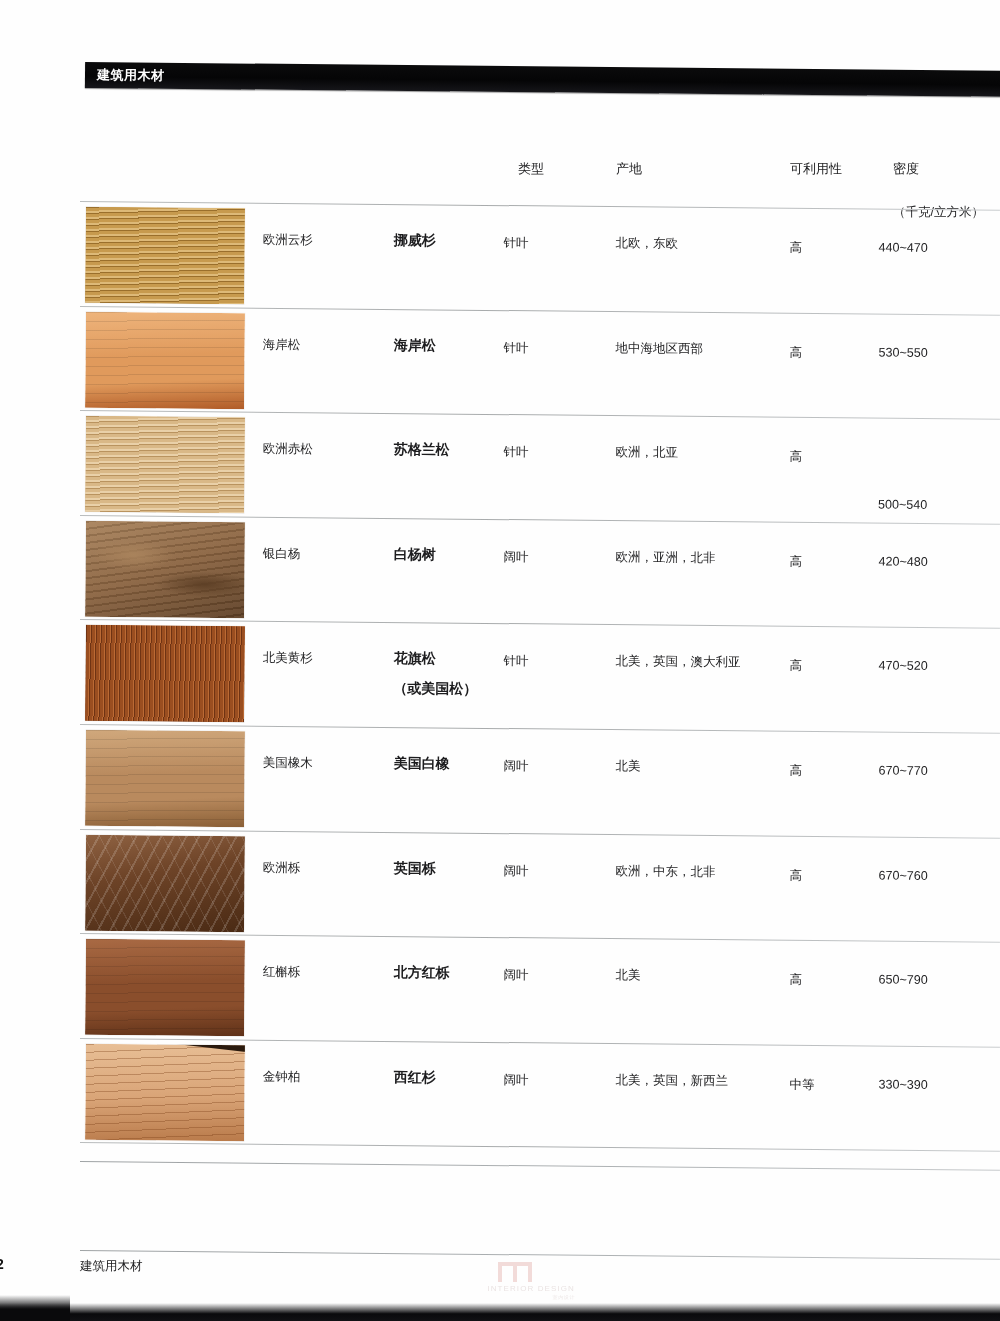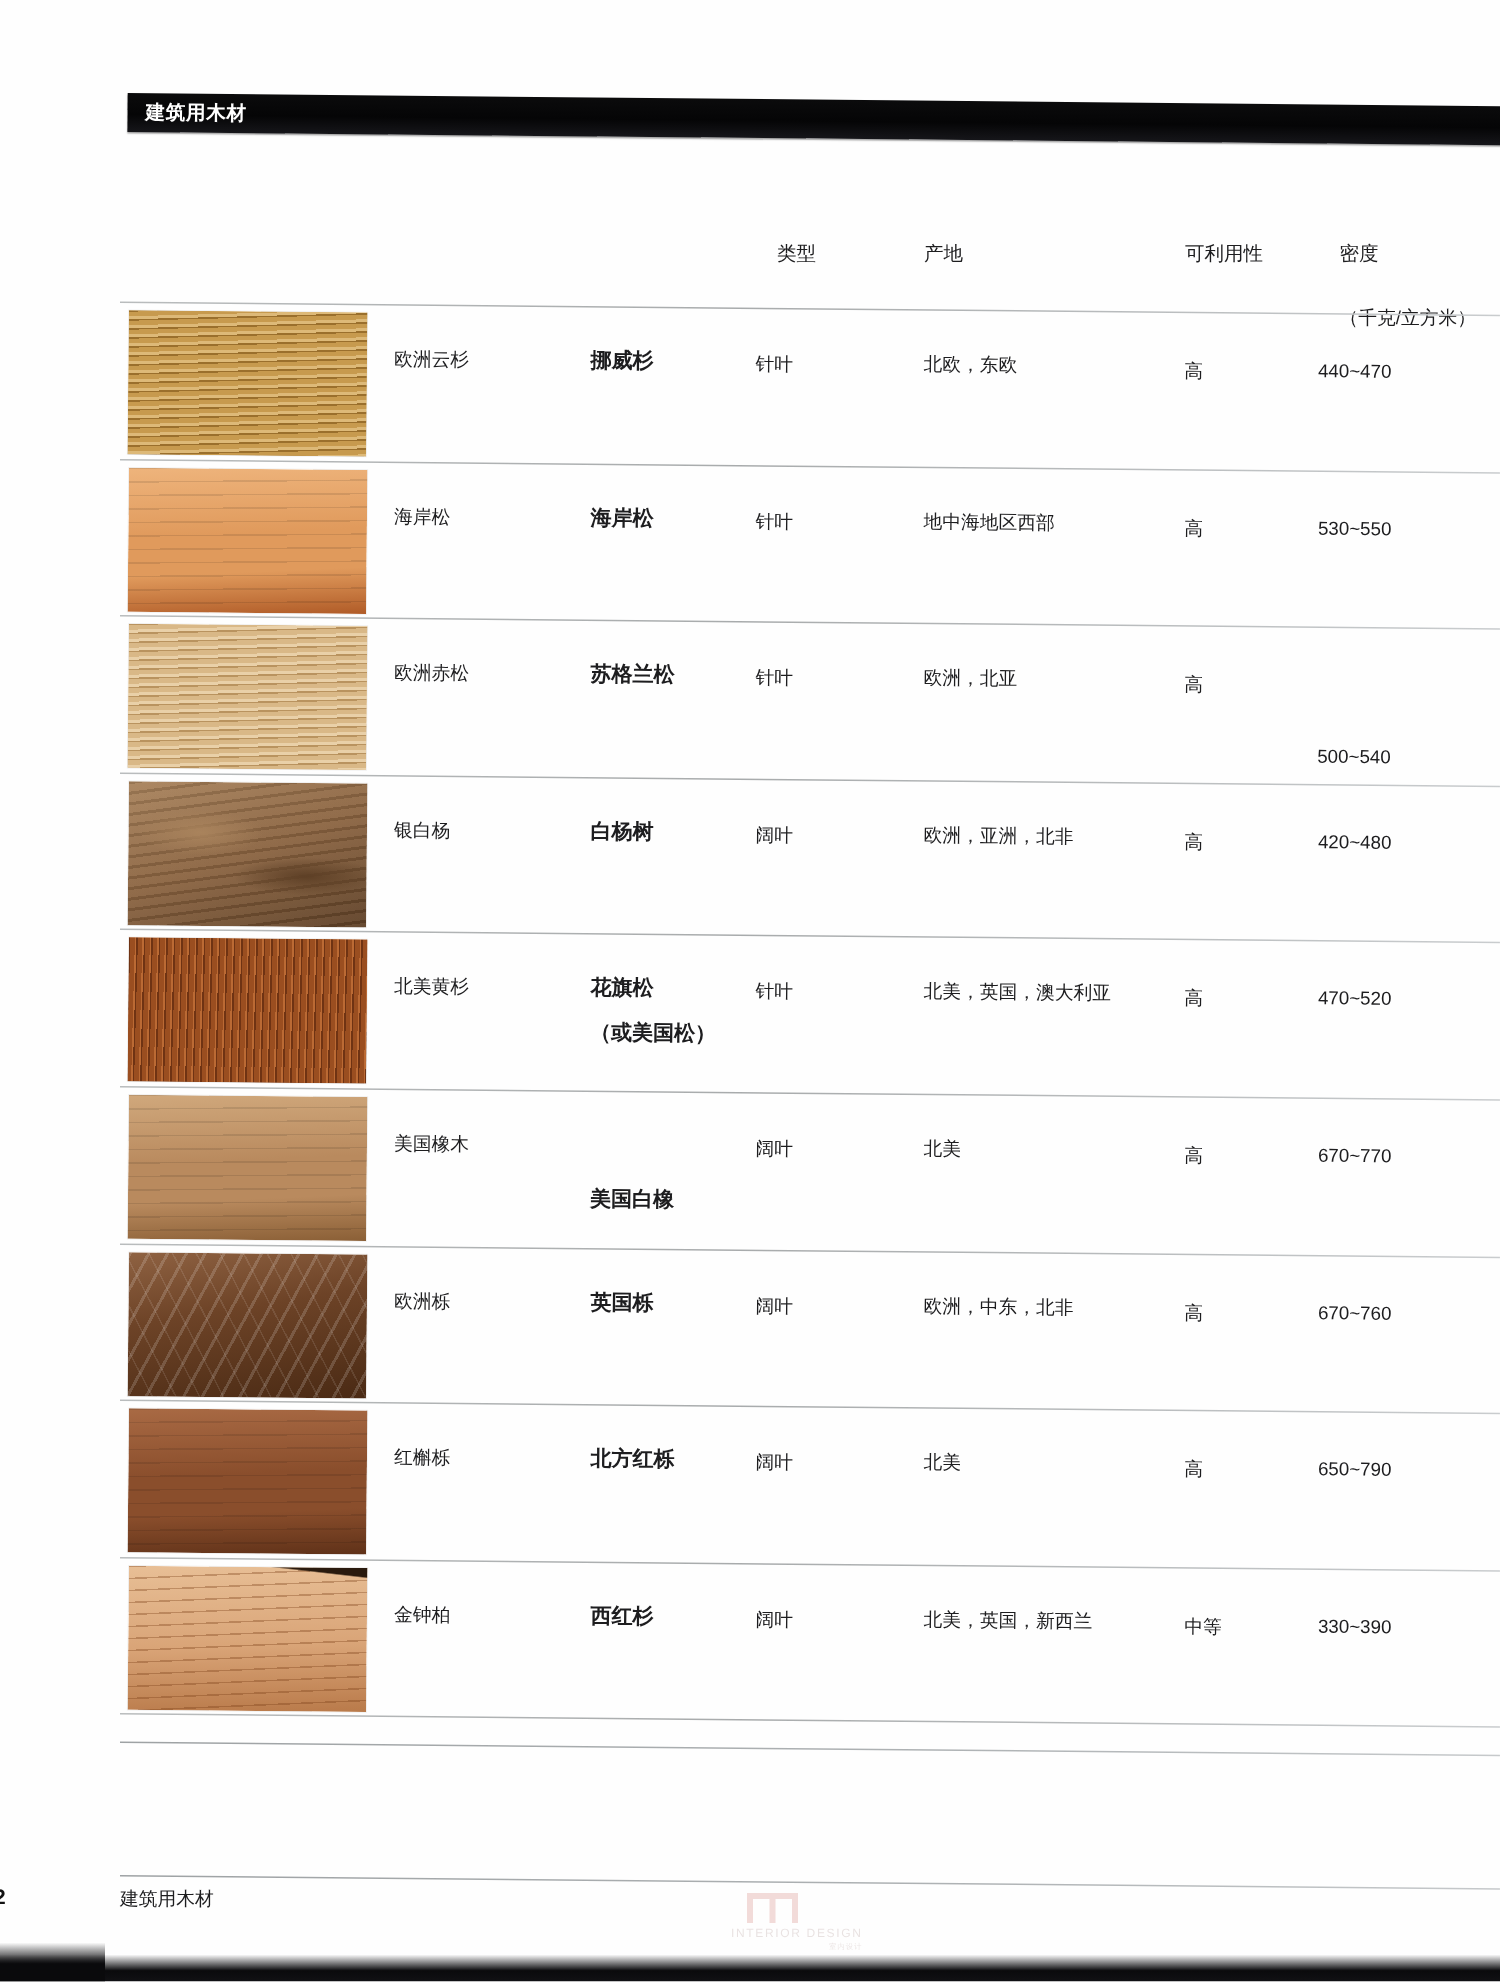--- a/index.html
+++ b/index.html
@@ -278,21 +278,21 @@
         <div class="cell origin" style="top: 24px;">北美，英国，澳大利亚</div>
         <div class="cell avail" style="top: 27px;">高</div>
         <div class="cell density" style="top: 26px;">470~520</div>
       </div>
       <div class="rule" style="left: 80px; top: 724px; width: 920px; transform: rotate(0.55deg);"></div>
       <div class="row" style="top: 727px; transform: rotate(0.55deg); transform-origin: left center;">
         <div class="swatch" style="top: 2px;">
           <div class="grain" style="background: repeating-linear-gradient(179deg, rgba(0, 0, 0, 0.1) 0px, rgba(0, 0, 0, 0.1) 1px, rgba(0, 0, 0, 0) 1px, rgba(0, 0, 0, 0) 9px), linear-gradient(177deg, rgb(208, 168, 124) 0%, rgb(185, 138, 94) 45%, rgb(185, 138, 94) 70%, rgb(138, 95, 54) 100%);"></div>
         </div>
         <div class="cell common" style="top: 24px;">美国橡木</div>
-        <div class="cell trade" style="top: 22px; margin-top: 36px;">美国白橡</div>
+        <div class="cell trade" style="top: 22px;">美国白橡</div>
         <div class="cell type" style="top: 25px;">阔叶</div>
         <div class="cell origin" style="top: 24px;">北美</div>
         <div class="cell avail" style="top: 27px;">高</div>
         <div class="cell density" style="top: 26px;">670~770</div>
       </div>
       <div class="rule" style="left: 80px; top: 828.6px; width: 920px; transform: rotate(0.55deg);"></div>
       <div class="row" style="top: 831.6px; transform: rotate(0.55deg); transform-origin: left center;">
         <div class="swatch" style="top: 2px;">
           <div class="grain" style="background: repeating-linear-gradient(118deg, rgba(255, 255, 255, 0.16) 0px, rgba(255, 255, 255, 0.16) 2px, rgba(0, 0, 0, 0) 2px, rgba(0, 0, 0, 0) 11px), repeating-linear-gradient(62deg, rgba(255, 255, 255, 0.1) 0px, rgba(255, 255, 255, 0.1) 1px, rgba(0, 0, 0, 0) 1px, rgba(0, 0, 0, 0) 14px), linear-gradient(170deg, rgb(143, 98, 66) 0%, rgb(109, 67, 39) 40%, rgb(74, 42, 20) 100%);"></div>
         </div>

